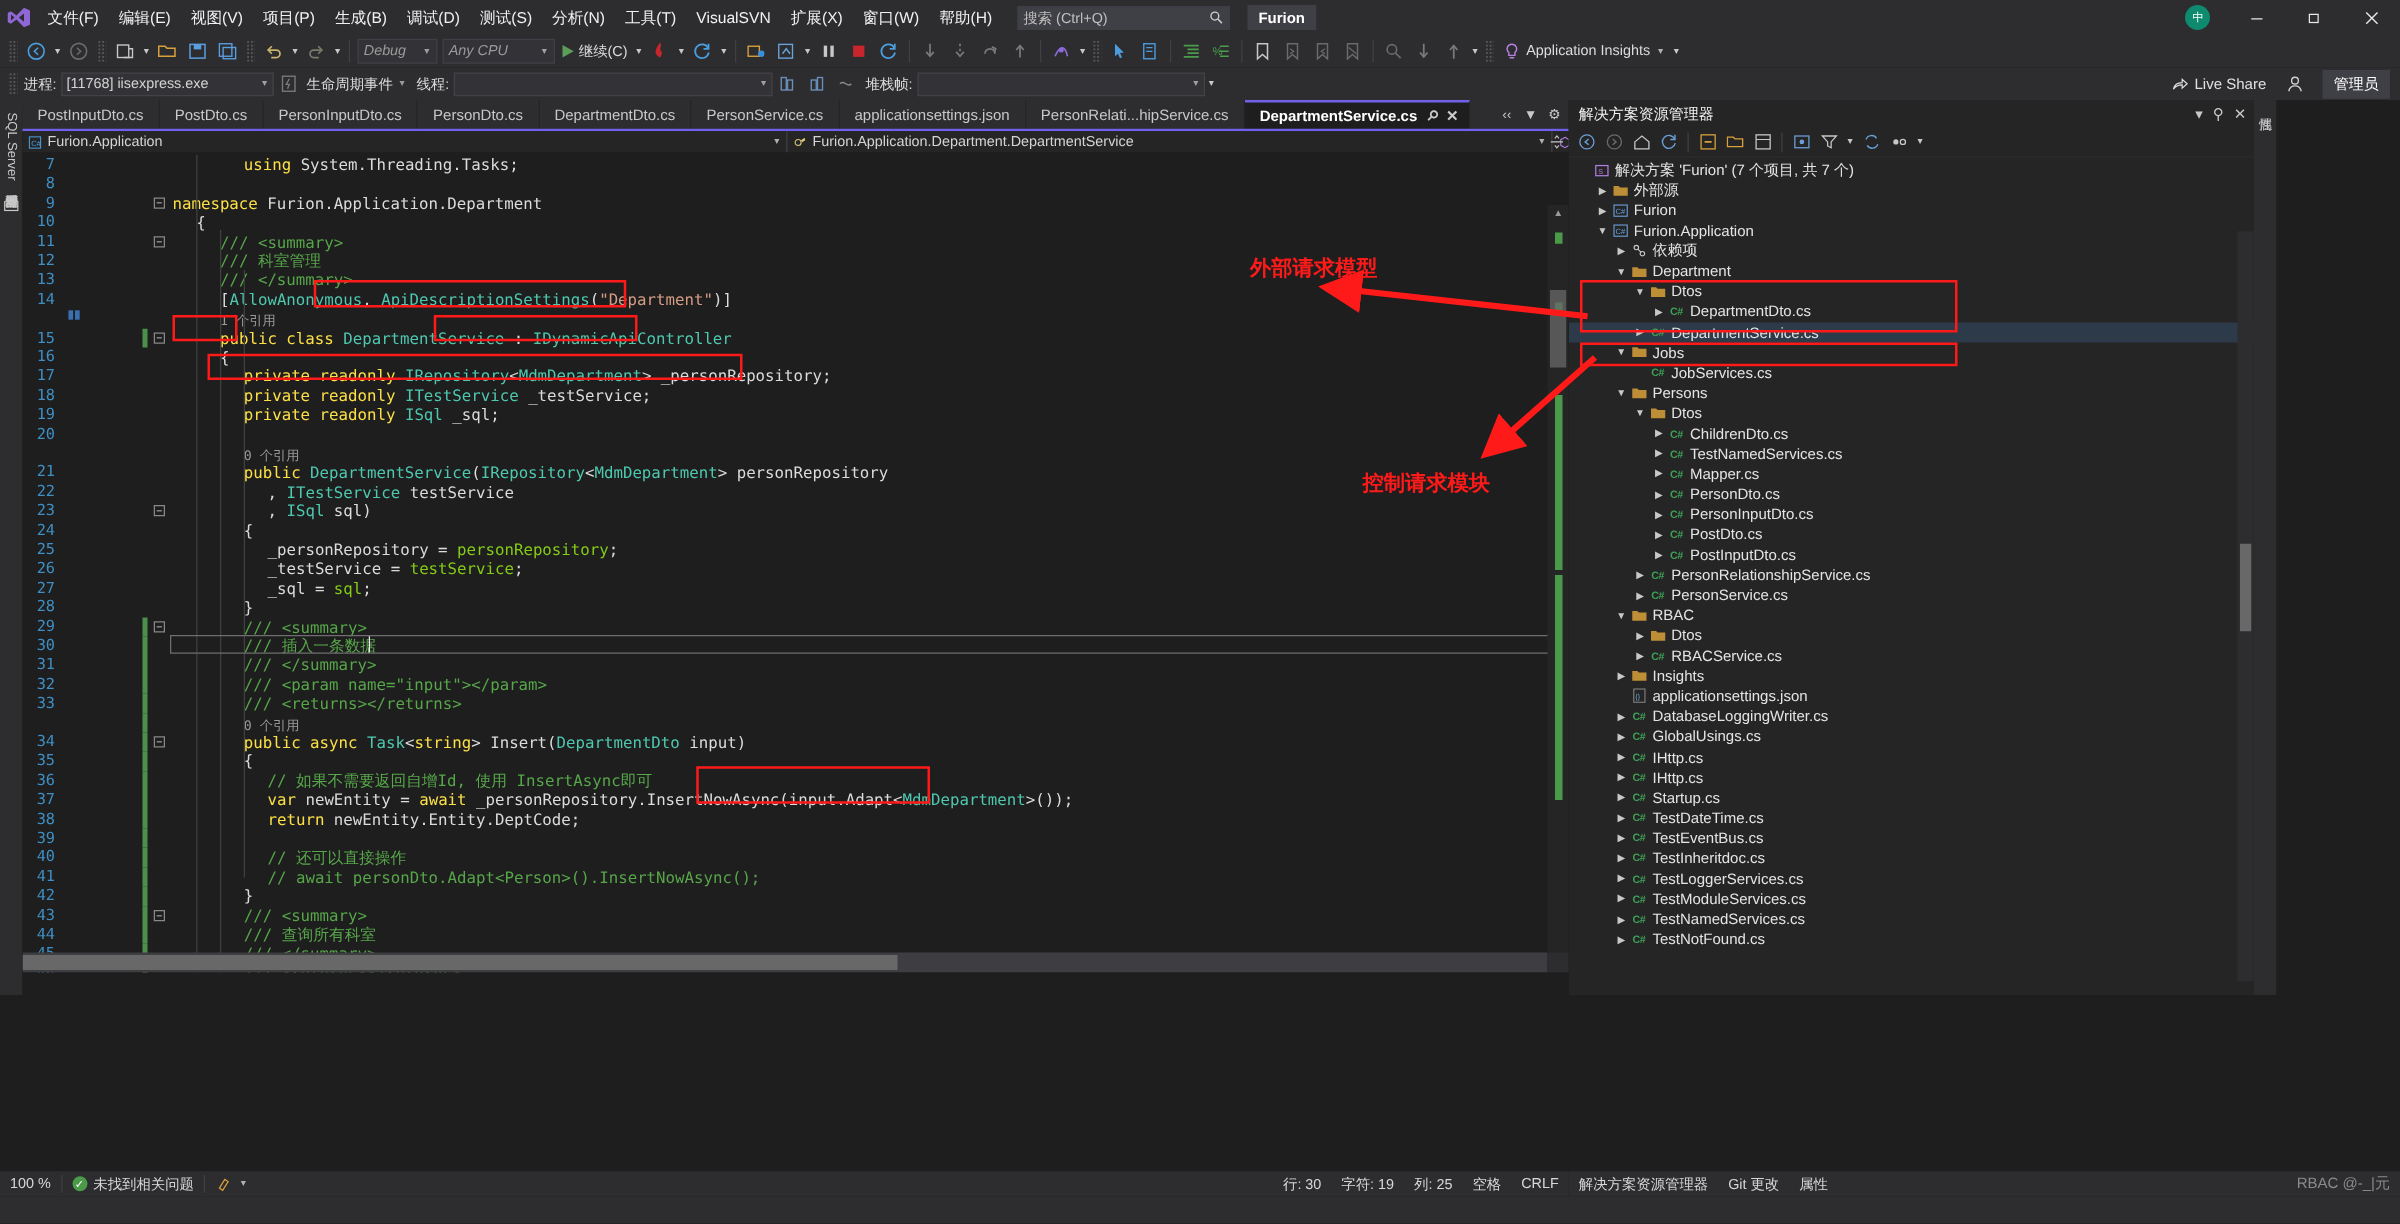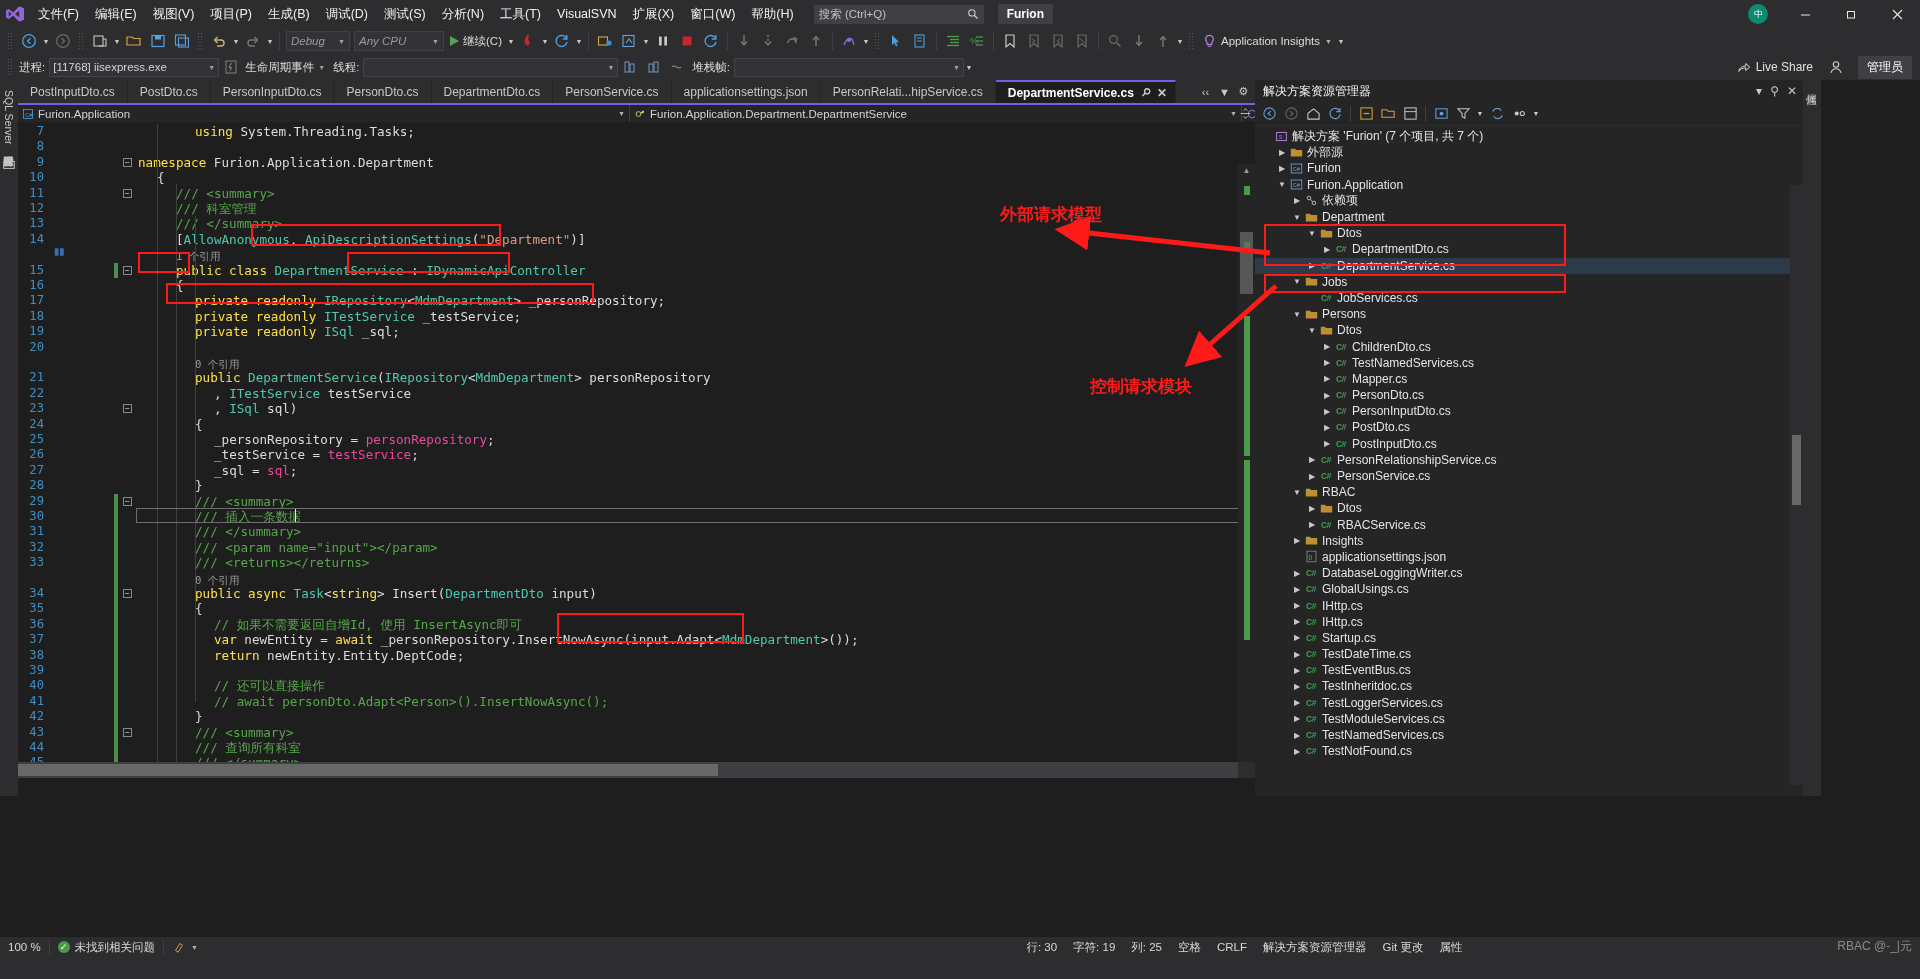--- a/index.html
+++ b/index.html
@@ -124,21 +124,21 @@
     white-space:pre;
   }
   .ln { position:relative; height:15.4px; }
   .lnum { position:absolute; left:0; width:26px; text-align:right; color:#3f8fc4; font-size:12.2px; }
   .ltxt { position:absolute; left:120px; }
   .k  { color:#fde047; }  
   .kp { color:#4ec9b0; }  
   .cm { color:#57a64a; }  
   .st { color:#d69d85; }  
   .nm { color:#dcdcdc; }  
-  .vr { color:#ec4899; }  
+  .vr { color:#84cc16; }  
   .at { color:#4ec9b0; }
   .ref { color:#9a9a9a; font-size:10.6px; }
 
   .fold { position:absolute; width:9px; height:9px; border:1px solid #888; color:#c8c8c8; font-size:8px;
           line-height:7px; text-align:center; left:105px; }
   .indentguide { position:absolute; width:1px; background:#404040; }
   .changebar { position:absolute; left:96px; width:4px; background:#4a8f4a; }
   .bp-glyph { position:absolute; left:36px; width:12px; height:12px; }
 
   

